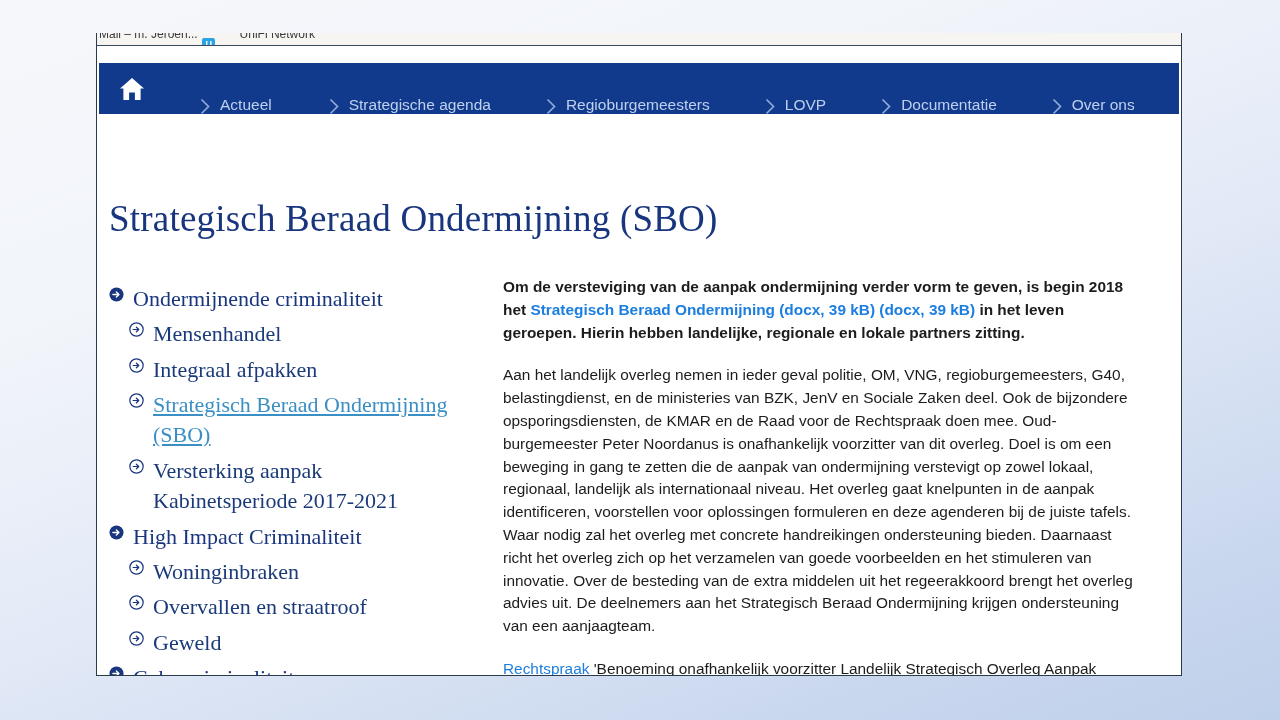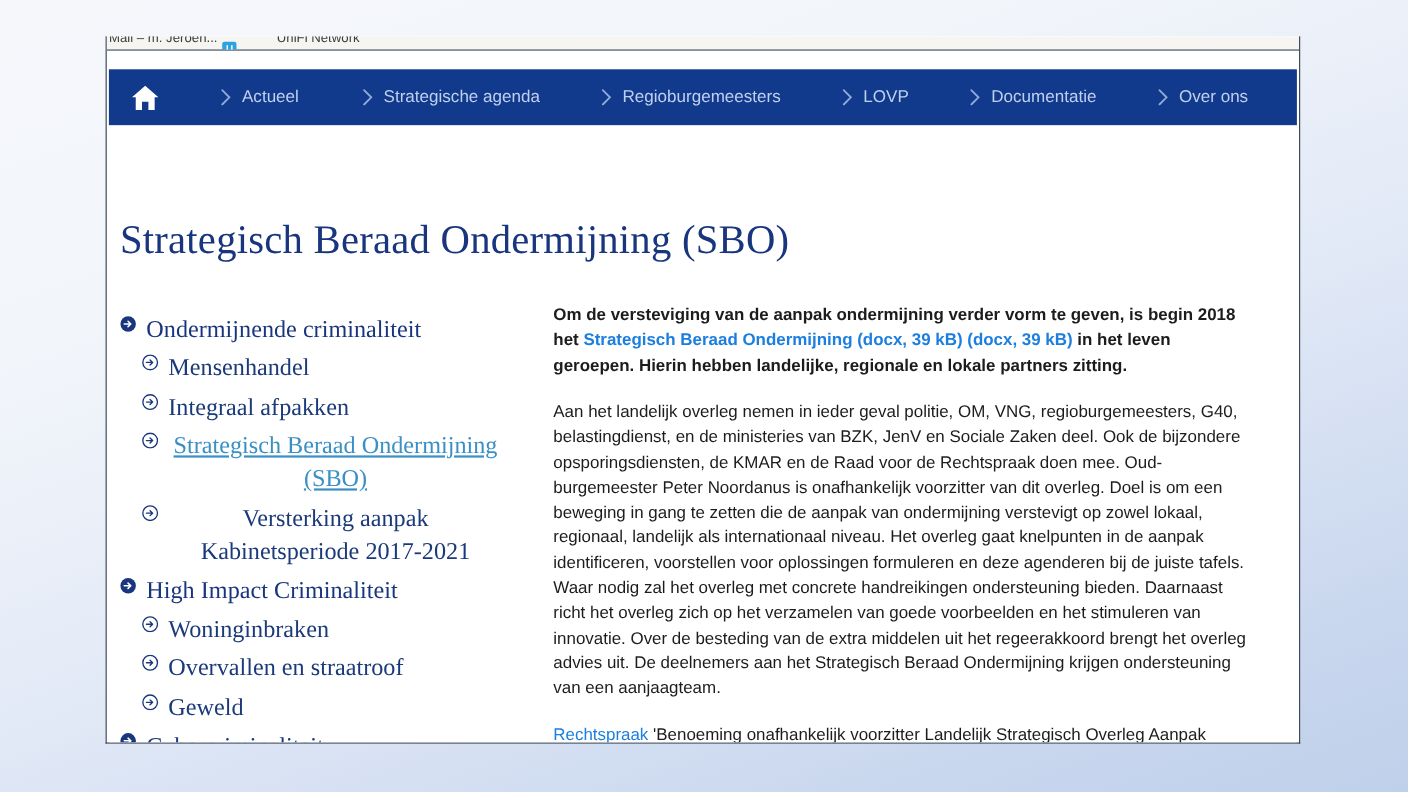--- a/index.html
+++ b/index.html
@@ -43,21 +43,21 @@
   .tab-sliver {
     display: inline-block;
     vertical-align: top;
     font-size: 12px;
     color: #3b3b3b;
     line-height: 12px;
     position: relative;
     top: -5px;
   }
   #tab-1 { margin-left: 2px; }
-  #tab-2 { margin-left: 32px; }
+  #tab-2 { margin-left: 20px; }
   .tab-favicon {
     display: inline-block;
     width: 13px; height: 13px;
     background: #2aa3e0;
     color: #ffffff;
     font-size: 9px;
     font-weight: bold;
     text-align: center;
     line-height: 13px;
     border-radius: 2px;
@@ -83,21 +83,21 @@
     display: flex;
     align-items: center;
     justify-content: center;
     height: 100%;
     cursor: pointer;
   }
   .house-svg { display: block; }
 
   .nav-item {
     display: flex;
-    align-items: center;
+    align-items: flex-end;
     gap: 10px;
     padding: 0 14px;
     height: 100%;
     cursor: pointer;
     white-space: nowrap;
   }
   .nav-chevron {
     display: block;
     flex: 0 0 auto;
   }
@@ -155,21 +155,21 @@
   }
 
   .side-item {
     display: flex;
     align-items: flex-start;
     gap: 9px;
     cursor: pointer;
     margin-bottom: 5px;
   }
   .side-item.level-1 { padding-left: 0px; }
-  .side-item.level-2 { padding-left: 20px; text-align: center; }
+  .side-item.level-2 { padding-left: 20px; }
 
   .side-icon {
     flex: 0 0 auto;
     margin-top: 3px;
   }
   .side-label {
     font-size: 22px;
     color: #18357e;
     line-height: 1.38;
   }

